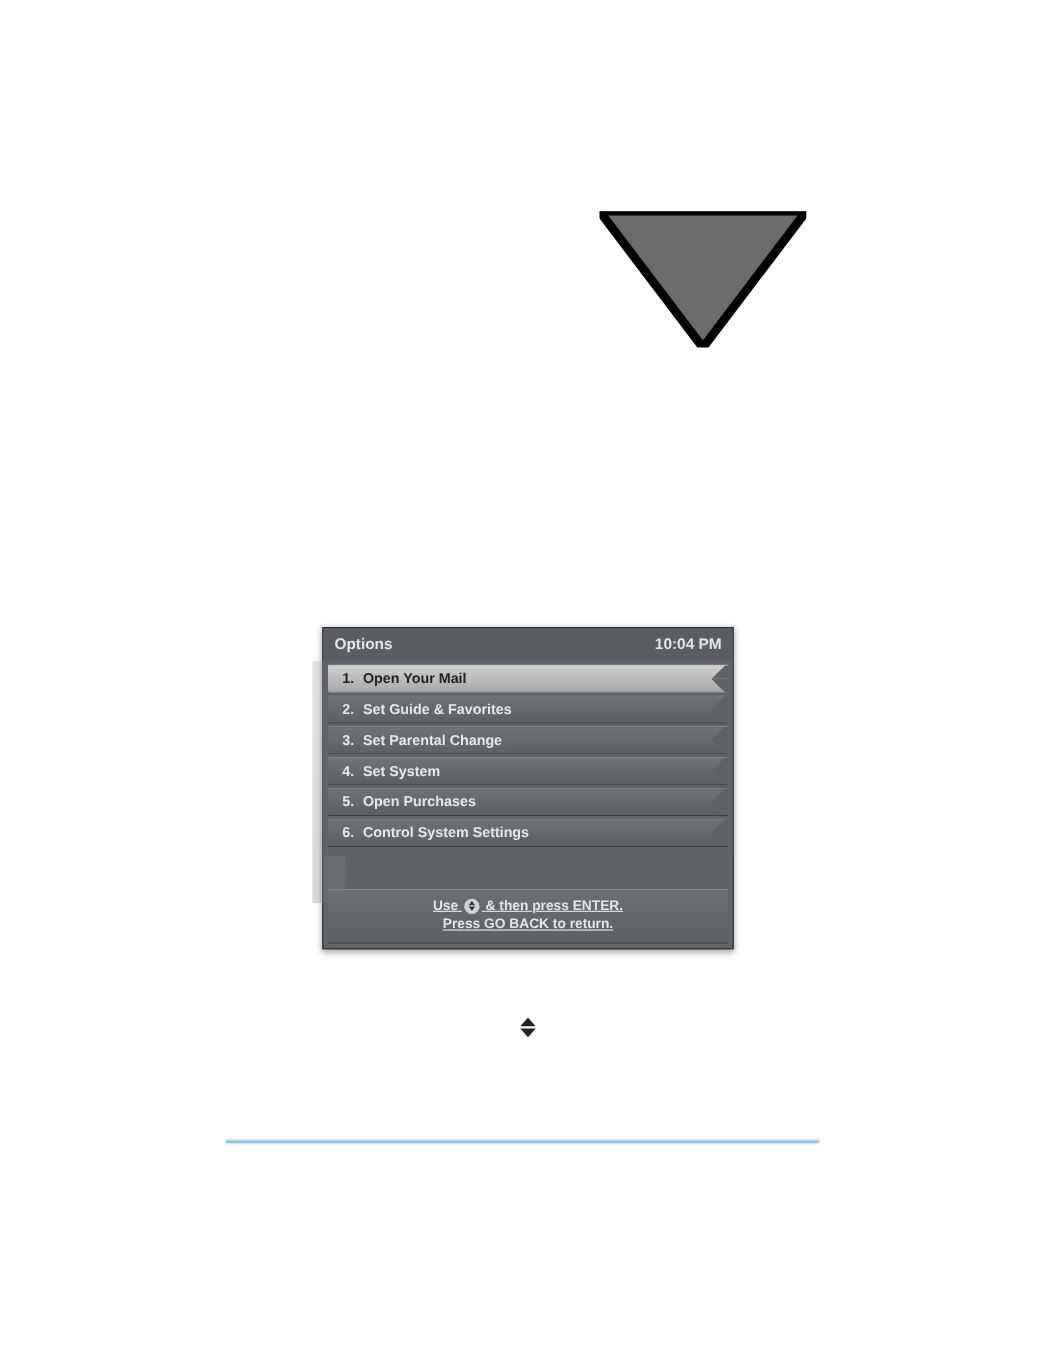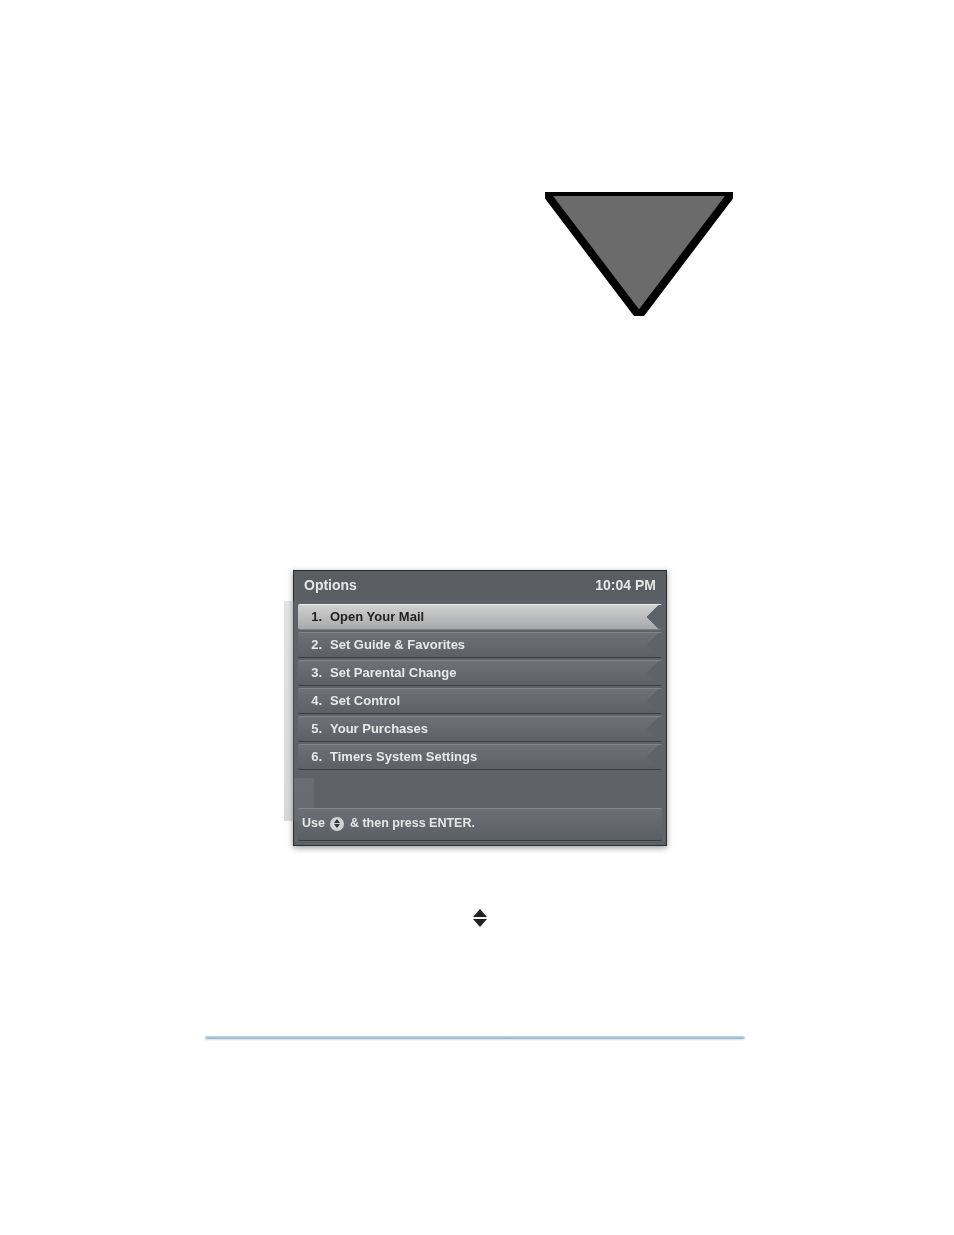--- a/index.html
+++ b/index.html
@@ -123,25 +123,26 @@
 
   .panel-hint {
     position: relative;
     z-index: 1;
     margin: 30px 4px 4px 4px;
     padding: 6px 4px 8px 4px;
     background: linear-gradient(#6c7075, #5b5e62);
     border-top: 1px solid #82868b;
     border-bottom: 1px solid #3a3c3f;
     border-radius: 2px;
-    text-align: left;
+    text-align: center;
     color: #e6e6e6;
     font-size: 12.5px;
     font-weight: 600;
     line-height: 1.35;
+    text-decoration: underline;
   }
   .hint-updown {
     display: inline-flex;
     flex-direction: column;
     align-items: center;
     justify-content: center;
     width: 14px;
     height: 14px;
     background: #d2d3d5;
     border-radius: 50%;
@@ -225,38 +226,39 @@
           <div class="menu-item">
             <span class="num">2.</span>
             <span>Set Guide &amp; Favorites</span>
           </div>
           <div class="menu-item">
             <span class="num">3.</span>
             <span>Set Parental Change</span>
           </div>
           <div class="menu-item">
             <span class="num">4.</span>
-            <span>Set Control</span>
+            <span>Set System</span>
           </div>
           <div class="menu-item">
             <span class="num">5.</span>
-            <span>Your Purchases</span>
+            <span>Open Purchases</span>
           </div>
           <div class="menu-item">
             <span class="num">6.</span>
-            <span>Timers System Settings</span>
+            <span>Control System Settings</span>
           </div>
         </div>
 
       <div class="panel-hint">
         <div>
           <span>Use </span>
           <span class="hint-updown"></span>
           <span> &amp; then press ENTER.</span>
         </div>
+        <div>Press GO BACK to return.</div>
       </div>
     </div>
 
     <div class="updown-row">
       <span class="diamond"></span>
     </div>
 
   </div>
 
   <div class="hr"></div>

